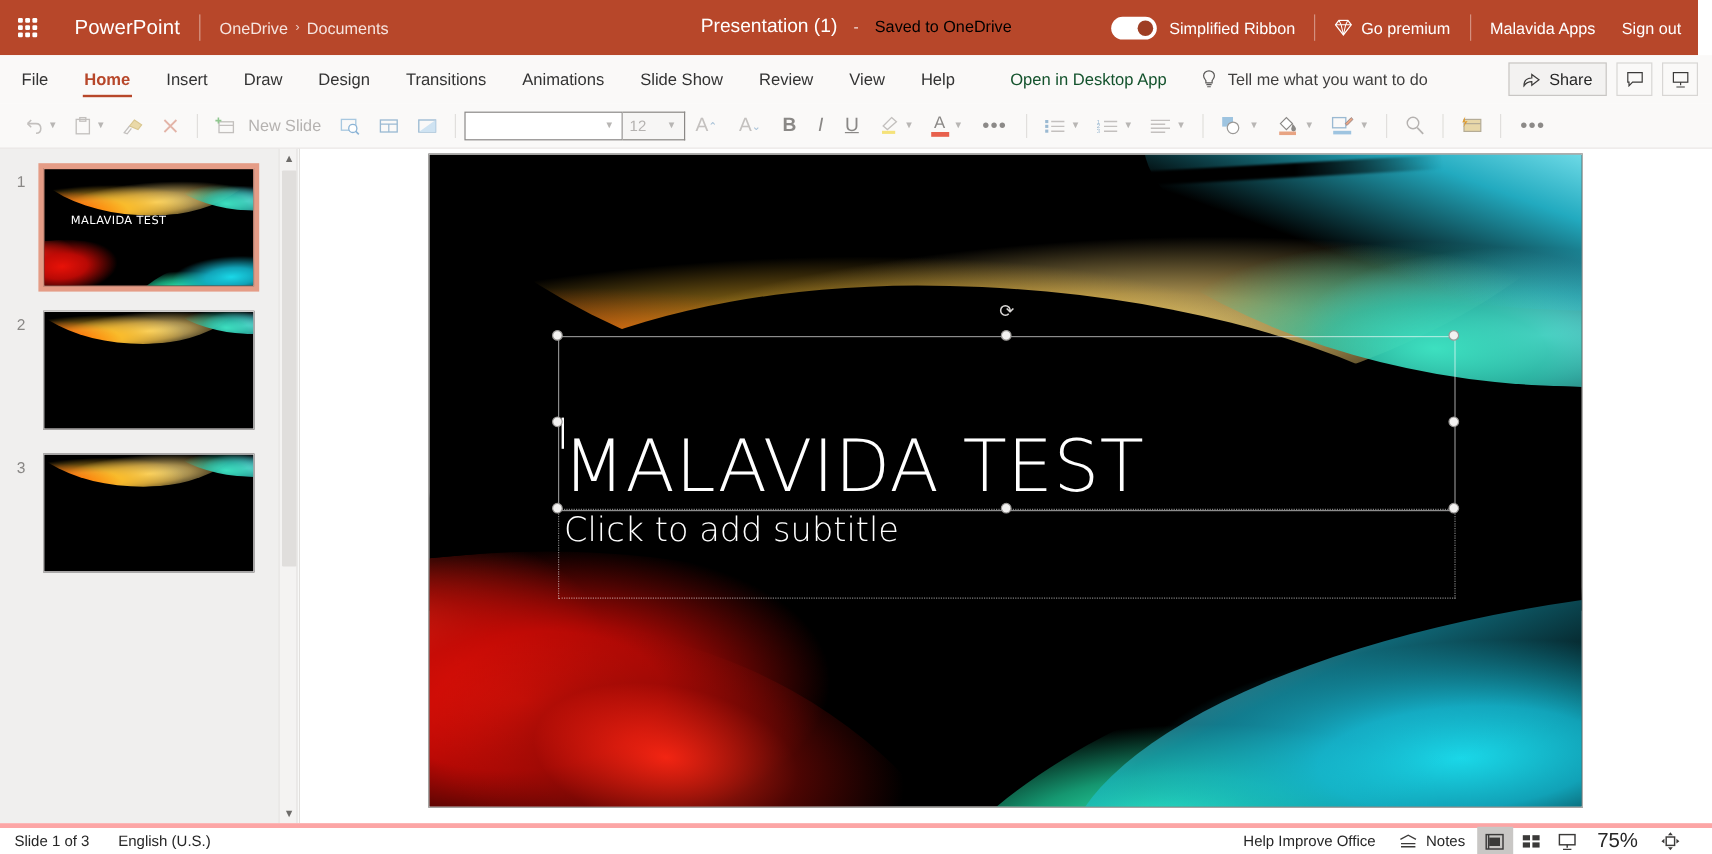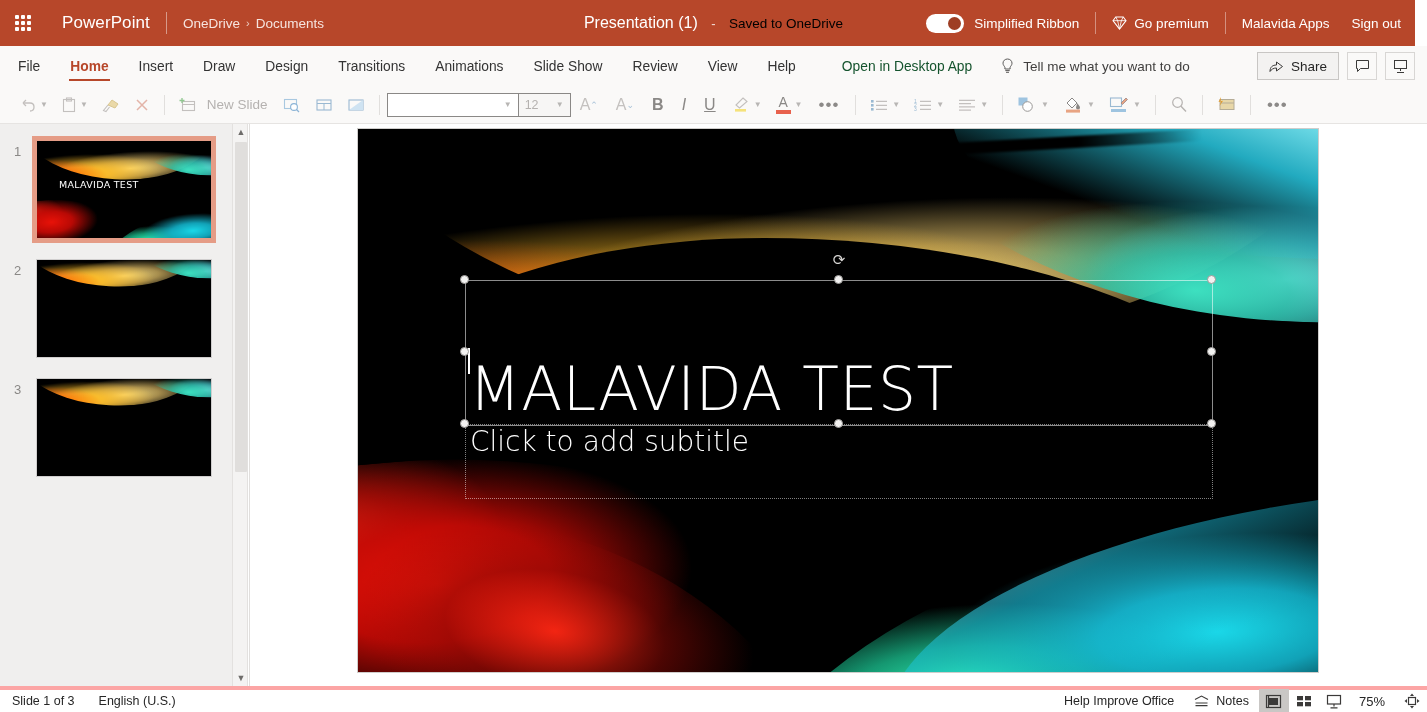--- a/index.html
+++ b/index.html
@@ -248,30 +248,30 @@
     cursor: pointer;
   }
 
   
   .statusbar {
     position: absolute; bottom: 0; left: 0; width: 1427px; height: 26px;
     background: #ffffff; border-top: 4px solid #fca5a5;
     display: flex; align-items: center; font-size: 12.5px; color: #262626;
   }
   .sb-left { display: flex; align-items: center; gap: 24px; padding-left: 12px; }
-  .sb-right { margin-left: auto; display: flex; align-items: center; gap: 0; padding-right: 0; }
+  .sb-right { margin-left: auto; display: flex; align-items: center; gap: 0; padding-right: 20px; }
   .sb-btn {
     height: 24px; display: flex; align-items: center; gap: 7px;
     padding: 0 10px; cursor: pointer;
   }
   .sb-viewbtn {
     width: 30px; height: 24px; display: flex; align-items: center; justify-content: center; cursor: pointer;
   }
   .sb-viewbtn.active { background: #c9c7c5; }
-  .zoomval { padding: 0 12px 0 10px; font-size: 13px; cursor: pointer; }
+  .zoomval { padding: 0 12px 0 10px; font-size: 17px; cursor: pointer; }
   .static { cursor: default; }
   svg { display: block; }
 </style>
 </head>
 <body>
 
 <div class="titlebar">
   <div class="waffle">
     <div class="waffle-grid">
         <i></i>

